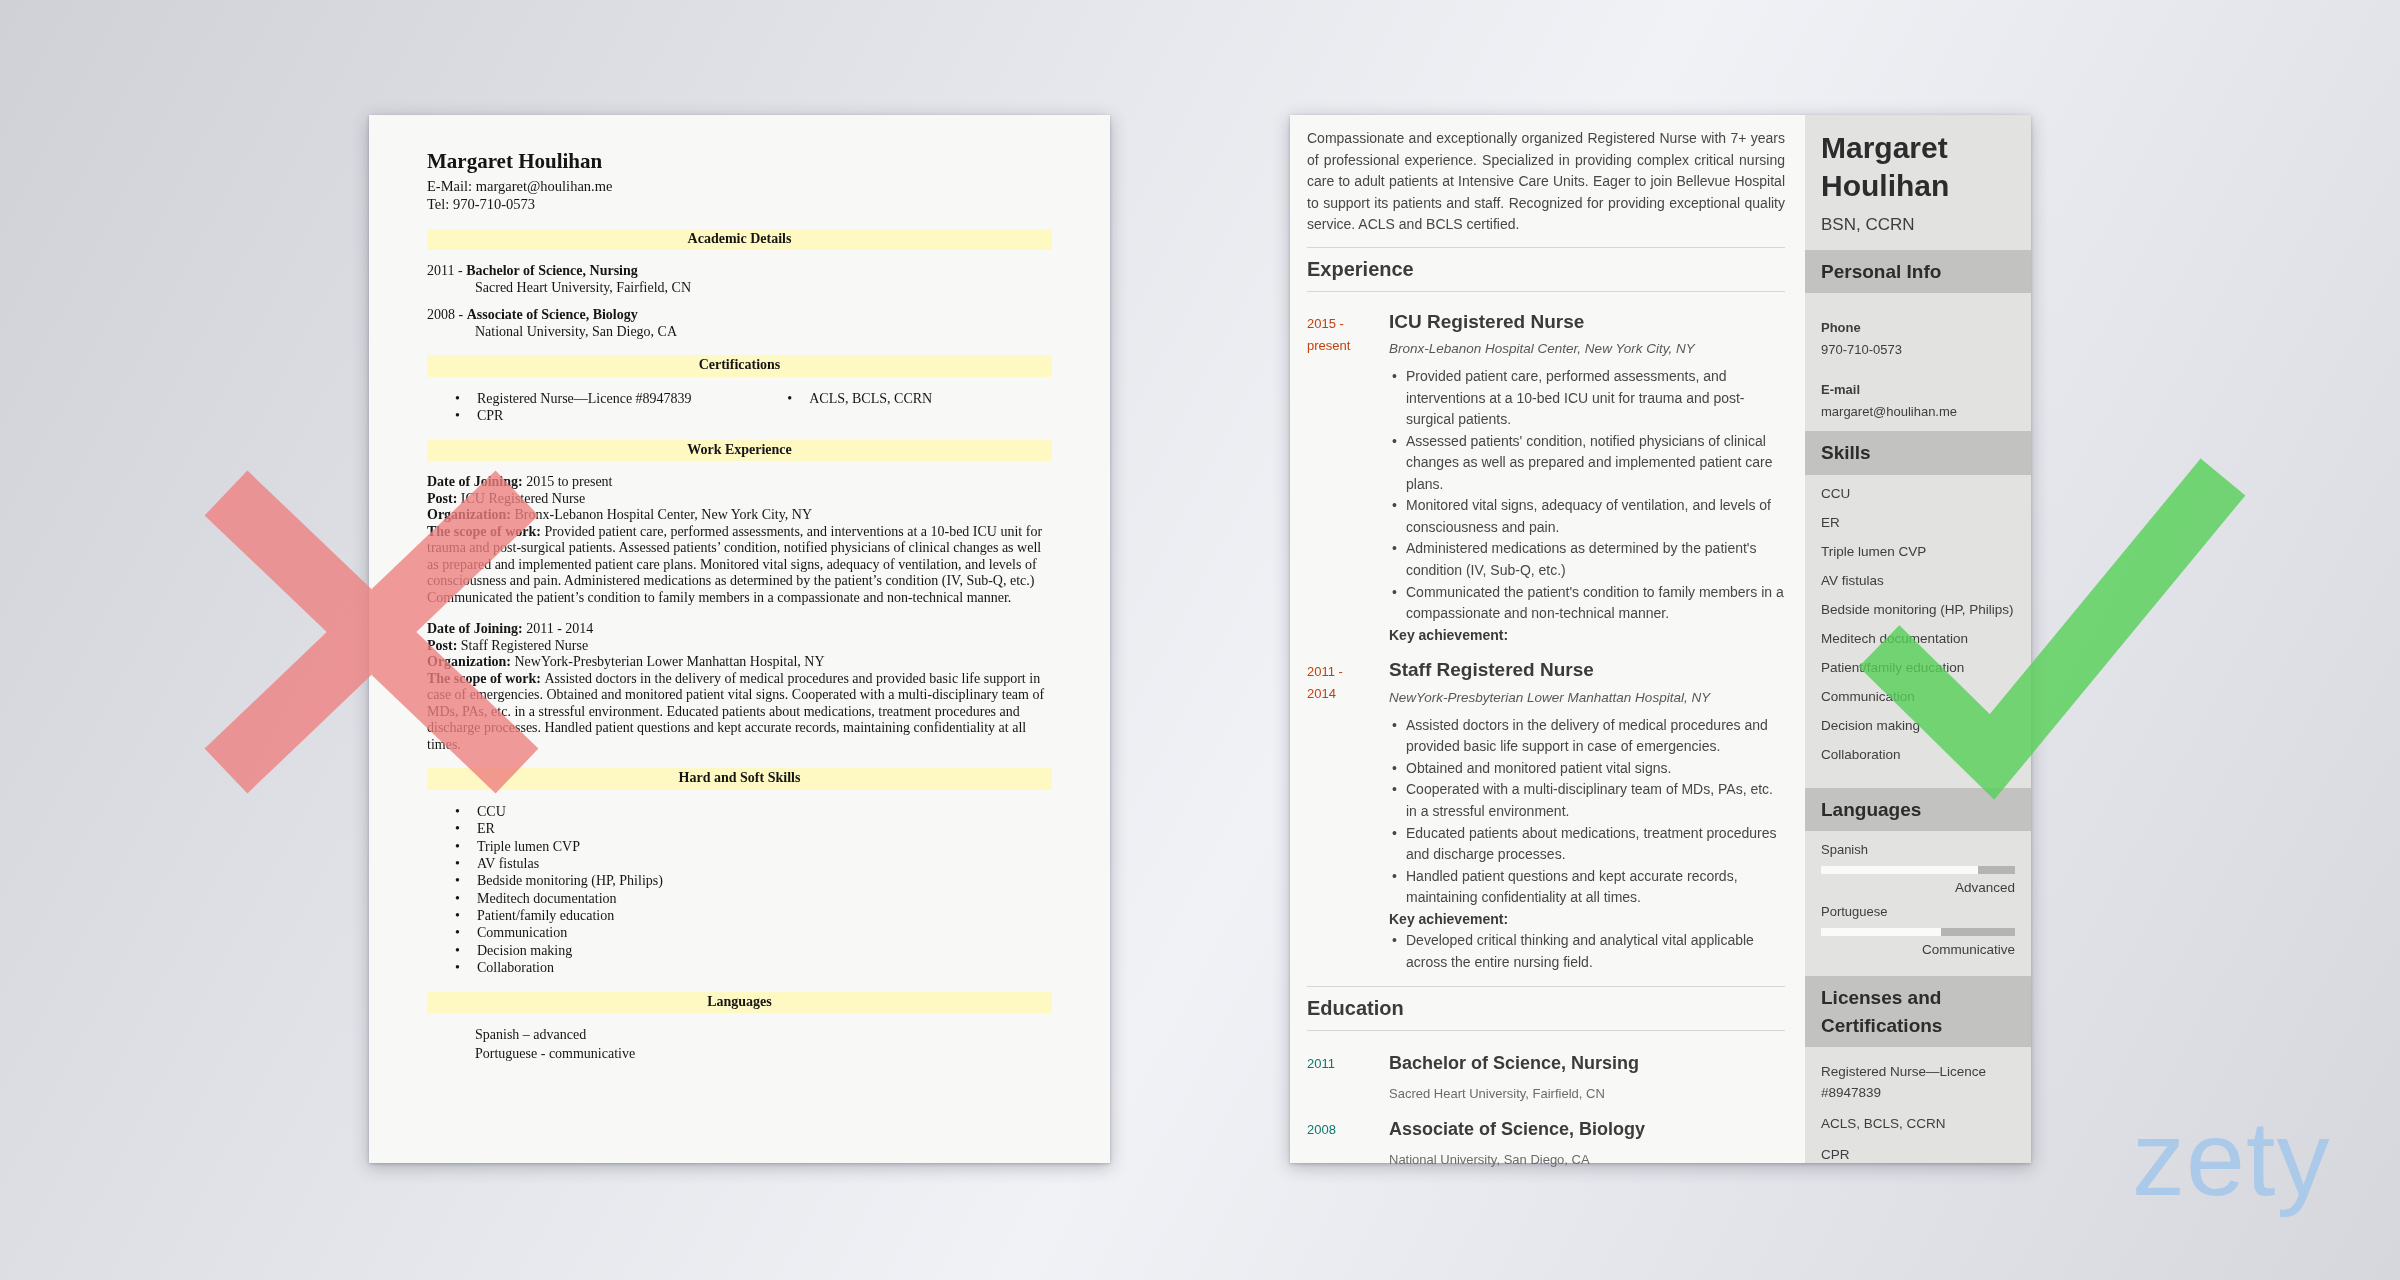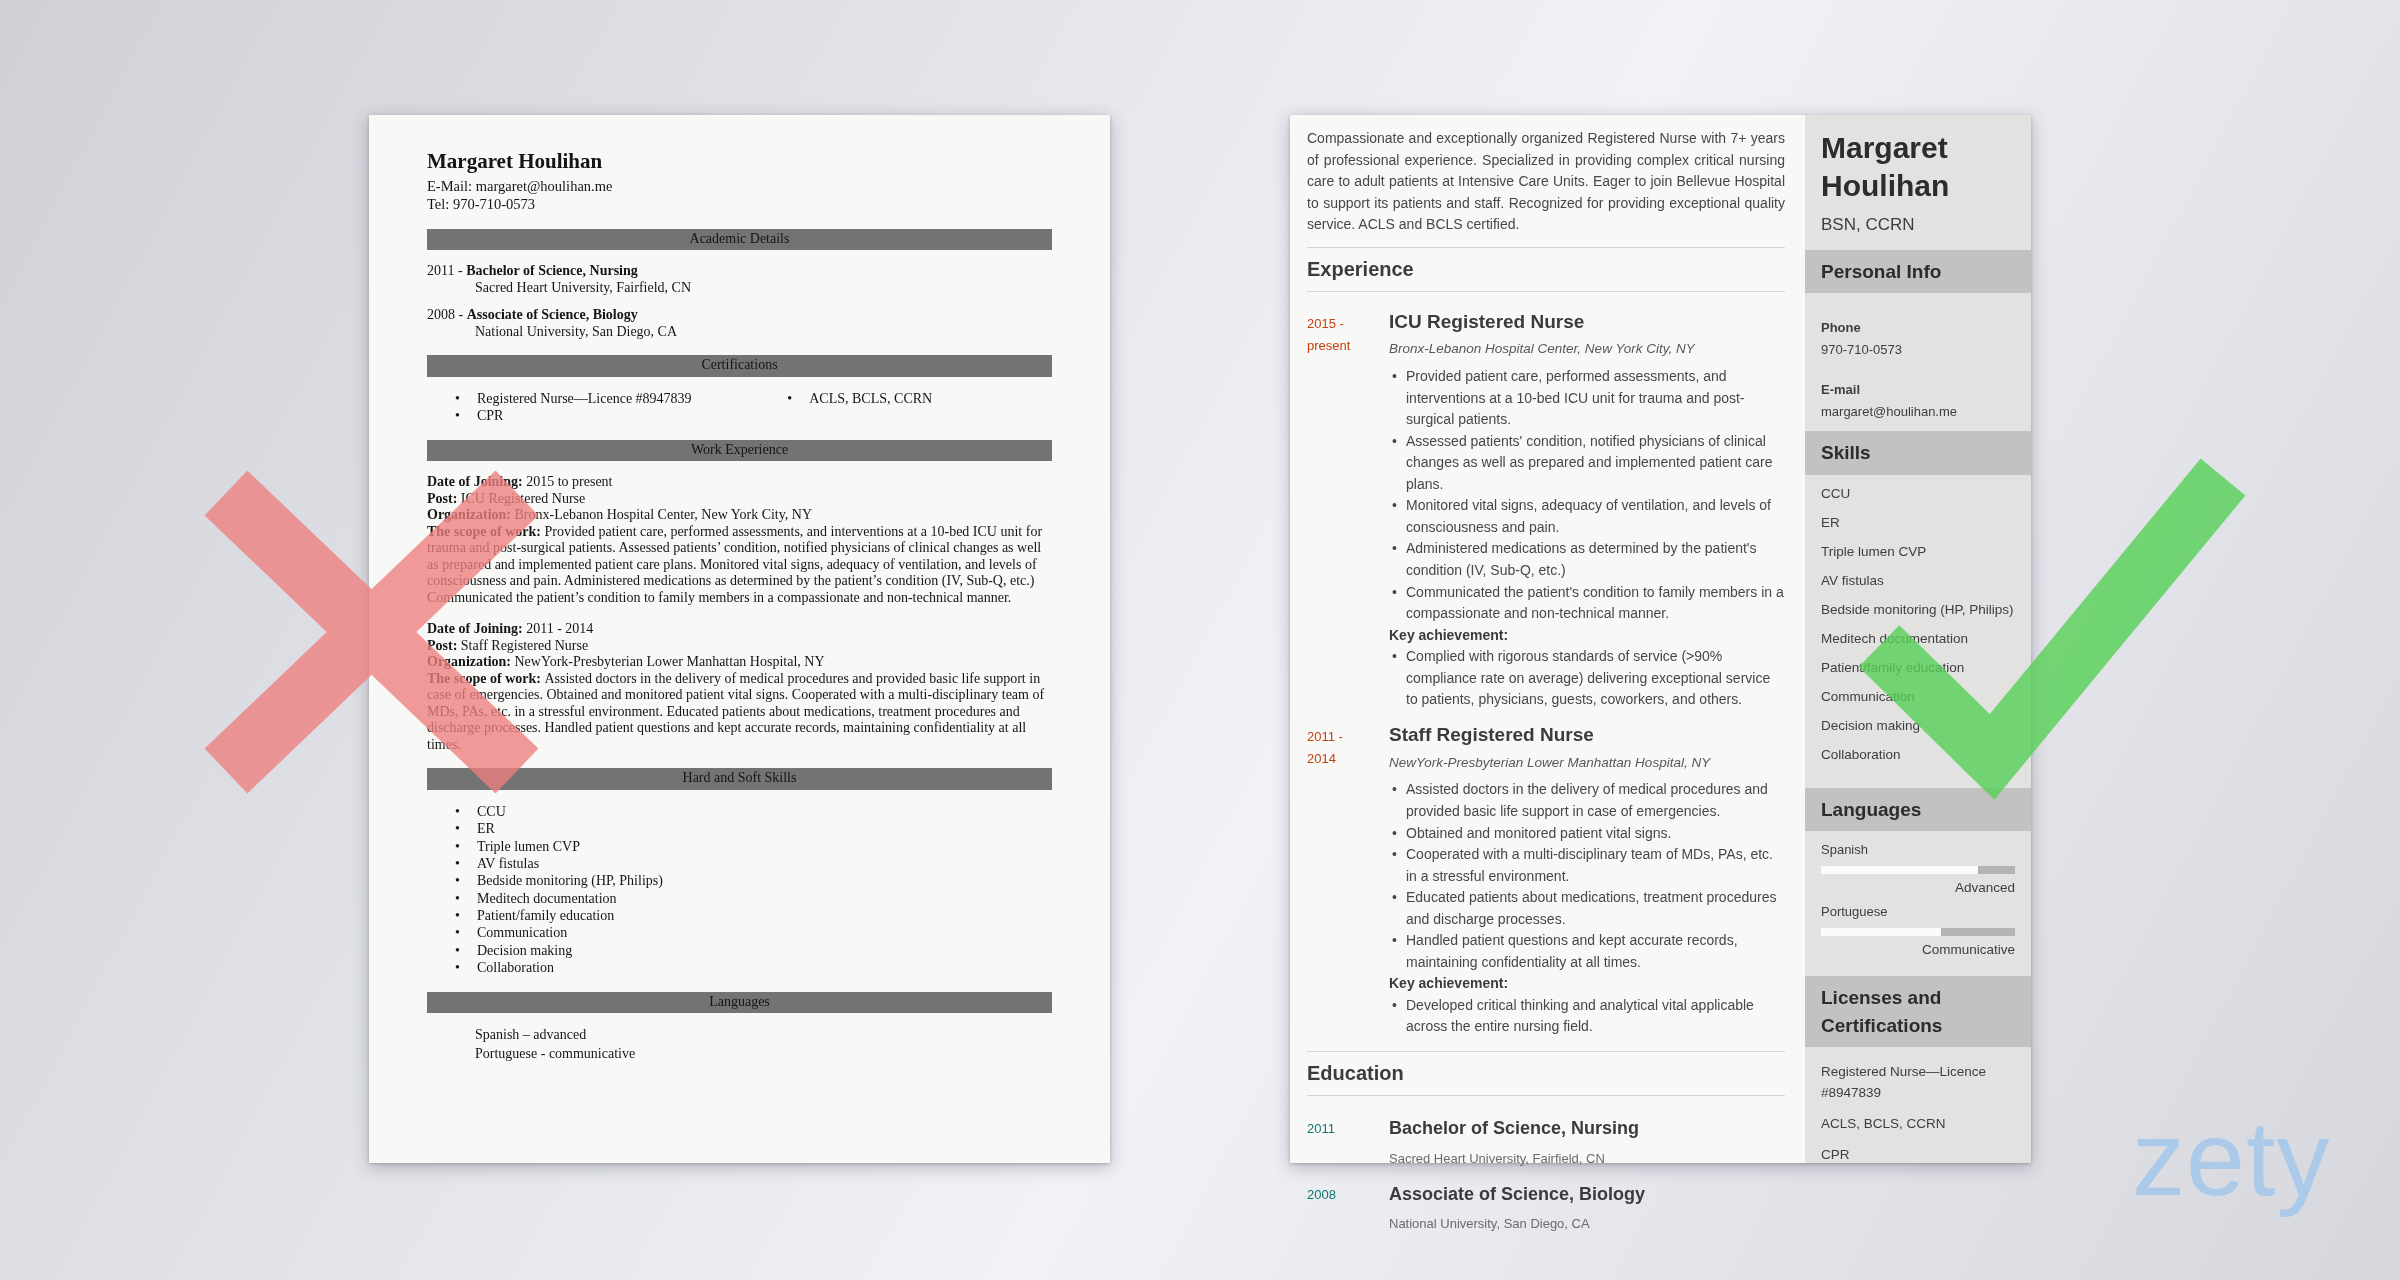--- a/index.html
+++ b/index.html
@@ -9,21 +9,21 @@
     font-family:"Liberation Sans",sans-serif;
   }
   .page{position:absolute;top:115px;width:741px;height:1048px;background:#f8f8f7;
         box-shadow:0 4px 16px rgba(50,50,65,.30),0 1px 3px rgba(50,50,65,.25);box-sizing:border-box}
 
   
   .page-left{left:369px;padding:34px 58px;font-family:"Liberation Serif",serif;color:#151515;
              font-size:14px;line-height:1.18}
   .lr-name{font-size:21px;font-weight:bold;margin:0 0 3px 0}
   .lr-contact{font-size:14.5px;line-height:1.28}
-  .lr-bar{background:#737373;text-align:center;font-weight:normal;font-size:14px;
+  .lr-bar{background:#fef9c3;text-align:center;font-weight:bold;font-size:14px;
           padding:2px 4px 3px;margin:15px 0 13px}
   .lr-edu-entry{margin-bottom:11px}
   .lr-edu-school{padding-left:48px}
   .lr-cols{display:flex}
   .lr-col1{width:57%}
   .lr-col2{width:43%}
   ul.lr-ul{list-style:none;margin:0;padding:0}
   ul.lr-ul li{position:relative;padding-left:50px;line-height:1.24}
   ul.lr-ul li::before{content:"•";position:absolute;left:28px}
   ul.lr-ul.lr-ul-tight li{padding-left:26px}
@@ -170,24 +170,20 @@
             <div class="mr-jcompany">Bronx-Lebanon Hospital Center, New York City, NY</div>
             <ul class="mr-ul">
 
             <li>Provided patient care, performed assessments, and interventions at a 10-bed ICU unit for trauma and post-surgical patients.</li>
               <li>Assessed patients' condition, notified physicians of clinical changes as well as prepared and implemented patient care plans.</li>
               <li>Monitored vital signs, adequacy of ventilation, and levels of consciousness and pain.</li>
               <li>Administered medications as determined by the patient's condition (IV, Sub-Q, etc.)</li>
               <li>Communicated the patient's condition to family members in a compassionate and non-technical manner.</li>
             </ul>
             <div class="mr-keylabel">Key achievement:</div>
-            <ul class="mr-ul">
-
-            <li>Complied with rigorous standards of service (&gt;90% compliance rate on average) delivering exceptional service to patients, physicians, guests, coworkers, and others.</li>
-            </ul>
           </div>
         </div>
 
         <div class="mr-job">
           <div class="mr-dates">
             <div>2011 -</div>
             <div>2014</div>
           </div>
           <div class="mr-jbody">
             <div class="mr-jtitle">Staff Registered Nurse</div>

